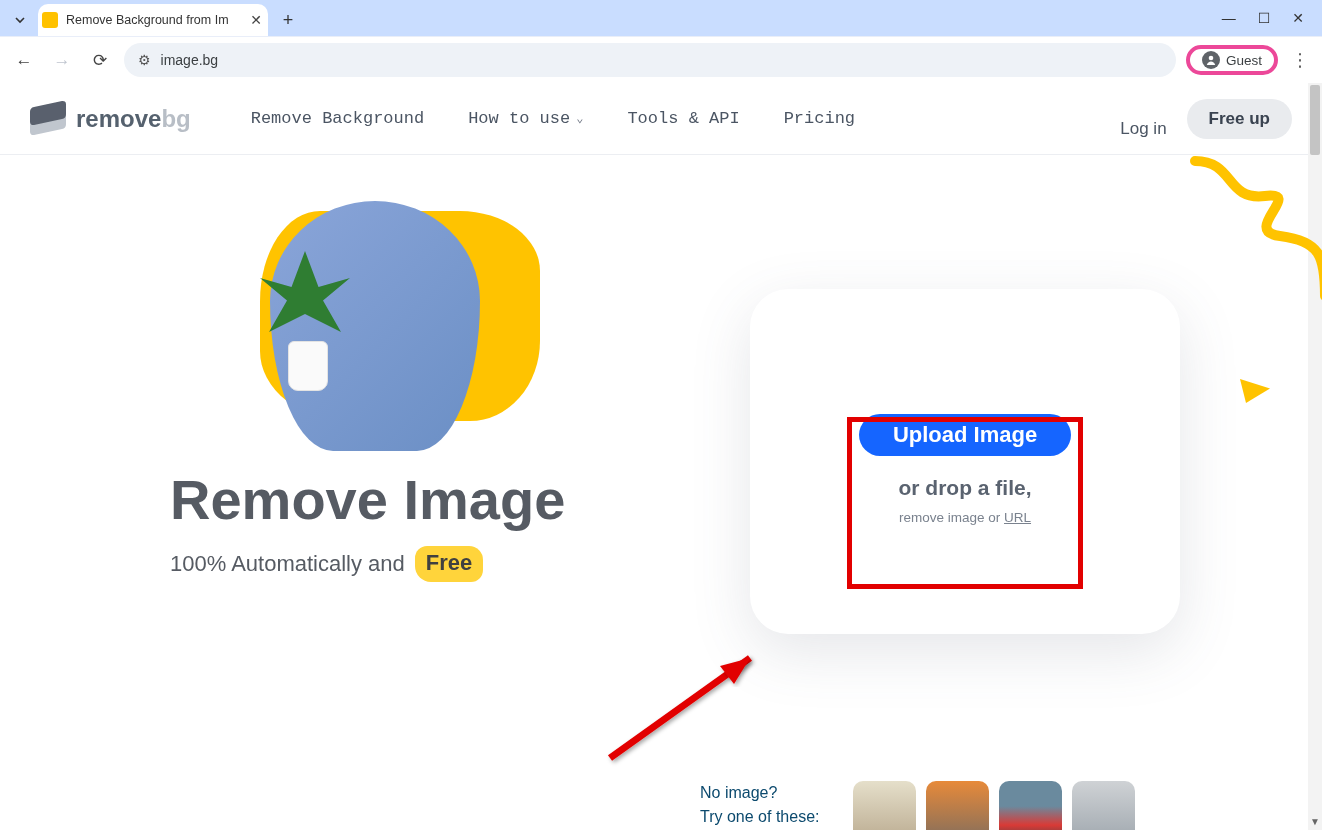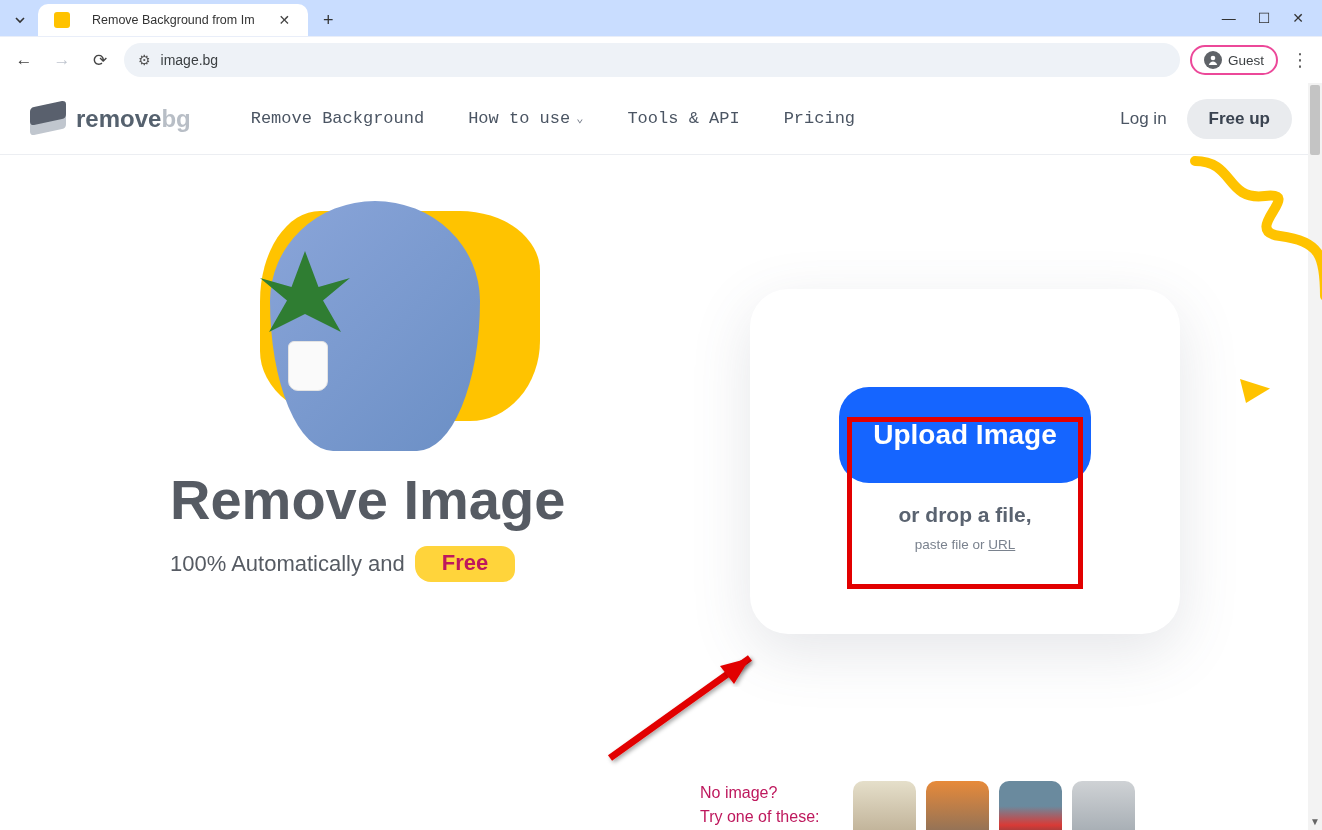--- a/index.html
+++ b/index.html
@@ -2,84 +2,84 @@
 <html><head>
 <meta charset="utf-8">
 <style>
 * { margin:0; padding:0; box-sizing:border-box; }
 html,body { width:1322px; height:830px; font-family:Arial,Helvetica,sans-serif; overflow:hidden; background:#fff; }
 
 
 .chrome { width:100%; height:83px; background:#c9ddff; display:flex; flex-direction:column; }
 .tab-strip { height:36px; display:flex; align-items:flex-end; padding-left:8px; gap:6px; }
 .tablist-btn { width:24px; height:24px; border-radius:6px; display:flex; align-items:center; justify-content:center; margin-bottom:4px; cursor:pointer;}
-.tab { height:32px; background:#fff; border-radius:10px 10px 0 0; display:flex; align-items:center; padding:0 16px; gap:22px; min-width:230px; position:relative; }
+.tab { height:32px; background:#fff; border-radius:10px 10px 0 0; display:flex; align-items:center; padding:0 4px; gap:8px; min-width:230px; position:relative; }
 .tab .favicon { width:16px; height:16px; background:#ffc200; border-radius:3px; display:inline-block;}
 .tab .title { font-size:12.5px; color:#333; flex:1; white-space:nowrap; overflow:hidden; text-overflow:ellipsis;}
 .tab .close { font-size:14px; color:#444; cursor:pointer; padding:0 2px;}
 .newtab { width:28px; height:28px; display:flex; align-items:center; justify-content:center; font-size:18px; color:#333; margin-bottom:2px; cursor:pointer;}
 .win-controls { margin-left:auto; display:flex; gap:22px; padding-right:18px; align-items:center; height:100%; }
 .win-controls span { font-size:14px; color:#333; cursor:pointer; font-family:"Segoe UI Symbol",sans-serif;}
 .addr-row { flex:1; background:#fff; border-top:1px solid #e9eef9; display:flex; align-items:center; padding:0 10px; gap:10px; }
 .nav-btn { width:28px; height:28px; display:flex; align-items:center; justify-content:center; color:#444; font-size:17px; cursor:pointer;}
 .nav-btn.disabled { color:#bfc5cf; }
 .omnibox { flex:1; height:34px; background:#eef2f7; border-radius:18px; display:flex; align-items:center; padding:0 14px; gap:10px; color:#404754; }
 .omnibox .tune { font-size:14px; color:#555;}
 .omnibox .url { font-size:14px; color:#3c4043; }
-.guest-chip { height:30px; border:2px solid #ec4899; border-radius:16px; display:flex; align-items:center; gap:6px; padding:0 12px; font-size:13.5px; color:#3c4043; cursor:pointer;}
+.guest-chip { height:30px; border:4px solid #ec4899; border-radius:16px; display:flex; align-items:center; gap:6px; padding:0 12px; font-size:13.5px; color:#3c4043; cursor:pointer;}
 .guest-chip .avatar { width:18px; height:18px; border-radius:50%; background:#5f6368; display:inline-flex; align-items:center; justify-content:center; color:#fff; font-size:11px;}
 .kebab { width:24px; display:flex; align-items:center; justify-content:center; color:#555; cursor:pointer; font-size:18px;}
 
 
 .page { width:100%; height:calc(100% - 83px); overflow:hidden; position:relative; background:#fff; }
 .scrollbar { position:absolute; right:0; top:0; width:14px; height:100%; background:#f3f3f3; }
 .scrollbar-thumb { position:absolute; right:2px; top:2px; width:10px; height:70px; background:#c4c4c4; border-radius:2px;}
 .scrollbar-arrow { position:absolute; right:2px; bottom:2px; width:10px; height:12px; color:#666; font-size:10px; text-align:center;}
 
 .site-header { height:72px; border-bottom:1px solid #eceef2; display:flex; align-items:center; padding:0 30px; }
 .logo { display:flex; align-items:center; gap:10px; cursor:pointer;text-align:right;}
 .logo-mark { width:36px; height:30px; position:relative; }
 .logo-mark .top { position:absolute; left:0; top:0; width:36px; height:18px; background:#59606d; transform:skewY(-12deg); border-radius:4px;}
 .logo-mark .bot { position:absolute; left:0; top:10px; width:36px; height:18px; background:#c0c6ce; transform:skewY(-12deg); border-radius:4px;}
 .logo-text { font-size:24px; font-weight:700; color:#55616e;}
 .logo-text .bg { color:#b8bec6;}
 .main-nav { display:flex; gap:44px; margin-left:60px;font-family:Liberation Mono, monospace; }
 .main-nav .item { font-size:17px; color:#4b5563; cursor:pointer; display:flex; align-items:center; gap:6px;}
 .chev { font-size:12px; color:#6b7280;}
-.auth { margin-left:auto; display:flex; align-items:center; gap:20px;}
+.auth { margin-left:auto; display:flex; align-items:flex-end; gap:20px;}
 .auth .login { font-size:17px; color:#4b5563; cursor:pointer;}
 .auth .signup { background:#e9ebee; color:#3a4350; font-size:17px; font-weight:600; padding:10px 22px; border-radius:22px; cursor:pointer;}
 
 .hero { display:flex; padding:36px 60px 0 170px; position:relative; }
 .hero-left { width:540px; }
 .hero-img { width:330px; height:260px; margin-left:40px; position:relative; }
 .blob { position:absolute; left:50px; top:20px; width:280px; height:210px; background:#ffc300; border-radius:60px 80px 70px 90px / 90px 60px 80px 70px;}
 .person { position:absolute; left:60px; top:10px; width:210px; height:250px; background:linear-gradient(135deg,#8aa5d9 0%,#6b8fc5 100%); border-radius:50% 50% 30% 30% / 40% 40% 60% 60%; }
 .plant { position:absolute; left:50px; top:60px; width:90px; height:140px; }
 .plant .leaves { position:absolute; left:0; top:0; width:90px; height:90px; background:#2f7d32; clip-path:polygon(50% 0,65% 40%,100% 30%,70% 55%,90% 90%,50% 70%,10% 90%,30% 55%,0 30%,35% 40%);}
 .plant .pot { position:absolute; left:28px; bottom:0; width:40px; height:50px; background:#fafafa; border:1px solid #e3e3e3; border-radius:6px 6px 10px 10px;}
 
 .headline { font-size:56px; font-weight:800; color:#565b63; line-height:1.05; margin-top:20px;}
 .subline { font-size:22px; color:#565b63; margin-top:16px; display:flex; align-items:center; gap:10px;}
-.free-pill { background:#ffd43b; color:#be185d; font-weight:700; padding:4px 27px 6px; border-radius:12px 14px 12px 16px; display:inline-block; position:relative;}
+.free-pill { background:#ffd43b; color:#404040; font-weight:700; padding:4px 11px 6px; border-radius:12px 14px 12px 16px; display:inline-block; position:relative;}
 
 .hero-right { margin-left:40px; position:relative; width:500px;}
 .squiggle { position:absolute; right:-80px; top:-40px; width:140px; height:200px; }
 .tri { position:absolute; right:-20px; top:188px; width:30px; height:24px; background:#ffc300; clip-path:polygon(0 0,100% 40%,20% 100%); }
 .upload-card { width:430px; height:345px; background:#fff; border-radius:38px; box-shadow:0 18px 60px rgba(80,90,110,.15); margin-top:98px; display:flex; flex-direction:column; align-items:center; justify-content:center; position:relative;}
 .highlight-box { position:absolute; top:128px; width:236px; height:172px; border:5px solid #e20000; left:50%; transform:translateX(-50%);}
-.upload-btn { background:#1565ff; color:#fff; font-size:28px; font-weight:700; padding:32px 34px; border:none; border-radius:30px; cursor:pointer; margin-top:16px;}
+.upload-btn { background:#1565ff; color:#fff; font-size:22px; font-weight:700; padding:8px 34px; border:none; border-radius:30px; cursor:pointer; margin-top:16px;}
 .drop-text { font-size:21px; color:#5a6370; font-weight:600; margin-top:20px;}
 .paste-text { font-size:13.5px; color:#7a828e; margin-top:10px;}
 .paste-text .url { text-decoration:underline; cursor:pointer;}
 
 .arrow { position:absolute; left:600px; top:555px; width:180px; height:130px; pointer-events:none; }
 
 .samples-row { position:absolute; left:700px; top:698px; width:435px;}
-.samples-label { font-size:16px; color:#be185d; line-height:1.5; float:left; width:130px;}
+.samples-label { font-size:16px; color:#0c4a6e; line-height:1.5; float:left; width:130px;}
 .thumbs { display:flex; gap:10px; float:right;}
 .thumb { width:63px; height:63px; border-radius:10px; background:#d6d6d6; cursor:pointer; }
 .t1{background:linear-gradient(180deg,#e5dfca 0%,#b9a98e 100%);} 
 .t2{background:linear-gradient(180deg,#e78a3a 0%,#7e6c5e 100%);} 
 .t3{background:linear-gradient(180deg,#6a8a9e 40%,#d93a36 70%,#3c4246 100%);} 
 .t4{background:linear-gradient(180deg,#cfd2d5 0%,#9ea6ad 100%);}
 </style>
 </head>
 <body>
 
@@ -182,21 +182,21 @@
     <div class="hero-right">
       <svg class="squiggle" viewBox="0 0 140 200">
           <path d="M5 10c40 0 30 40 70 35s-25 35 15 40 45 20 45 60" stroke="#ffc300" stroke-width="10" fill="none" stroke-linecap="round"></path>
         </svg>
       <div class="tri"></div>
       <div class="upload-card">
         <div class="highlight-box"></div>
         <button class="upload-btn">Upload Image</button>
         <div class="drop-text">or drop a file,</div>
         <div class="paste-text">
-          <span>paste file or </span><span class="url">URL</span>
+          <span>remove image or </span><span class="url">URL</span>
         </div>
       </div>
     </div>
   </div>
 
   <svg class="arrow" viewBox="0 0 180 130">
     <defs>
         <filter id="sh">
           <feDropShadow dx="2" dy="2" stdDeviation="2" flood-opacity="0.35"></feDropShadow>
         </filter>

